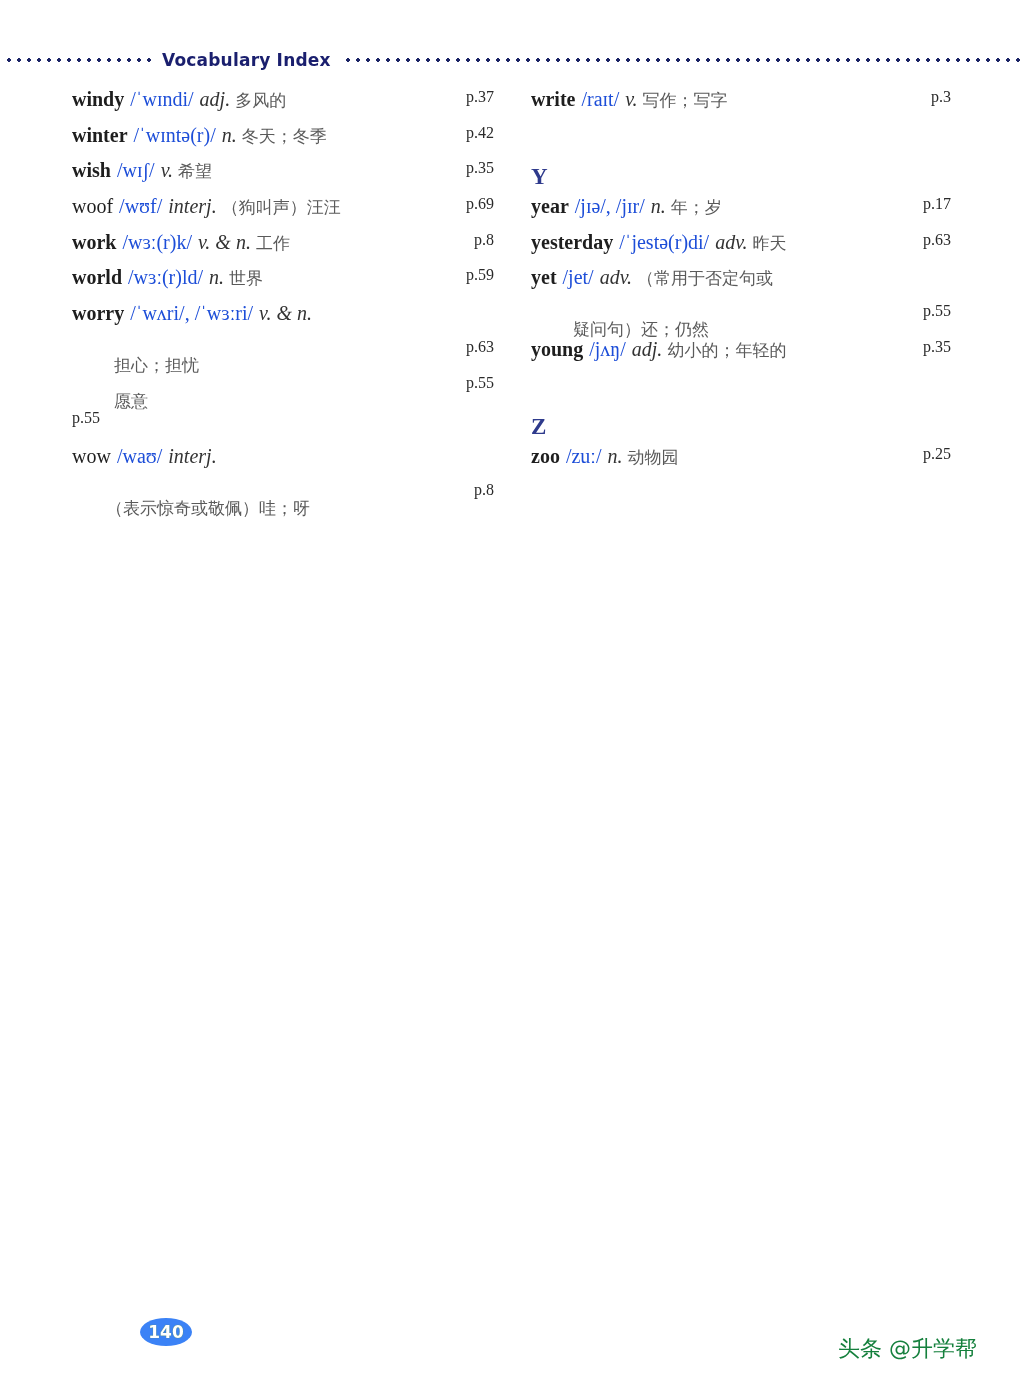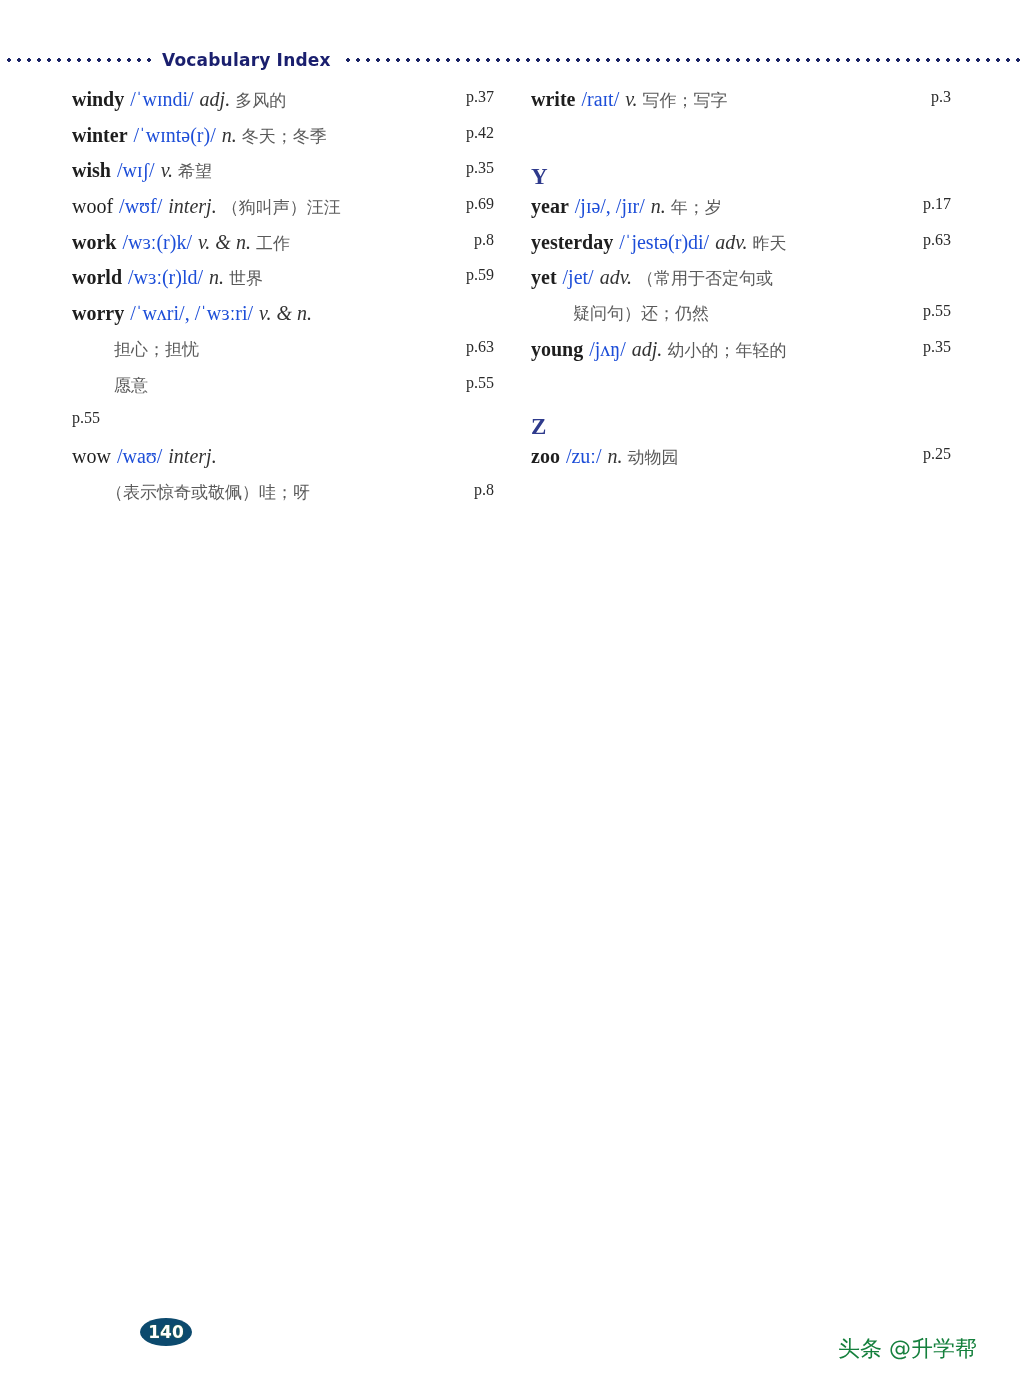--- a/index.html
+++ b/index.html
@@ -50,21 +50,21 @@
     .col-right { left: 531px; width: 420px; }
     .line {
       height: 35.7px;
       display: flex;
       align-items: flex-start;
       justify-content: space-between;
       font-size: 20px;
       white-space: nowrap;
     }
     .line .text { display: flex; align-items: baseline; }
-    .line.indent .text { padding-left: 42px; }
+    .line.indent .text { padding-left: 42px; margin-top: 16px; }
     .word { font-weight: bold; color: #1e1e1e; }
     .word.regular { font-weight: normal; }
     .phon { margin-left: 6px; color: #1d4ed8; }
     .pos { font-style: italic; margin-left: 6px; color: #333; }
     .cn {
       font-family: "DejaVu Sans", sans-serif;
       font-size: 17px;
       color: #5a5a5a;
       margin-left: 5px;
     }
@@ -79,21 +79,21 @@
       font-size: 23px;
       color: #2e3a8c;
     }
     .page-badge {
       position: absolute;
       left: 140px;
       top: 1318px;
       width: 52px;
       height: 28px;
       border-radius: 50%;
-      background: #0c4a6e;
+      background: #3b82f6;
       display: flex;
       align-items: center;
       justify-content: center;
       font-family: "DejaVu Sans", sans-serif;
       font-weight: bold;
       font-size: 17px;
       color: #ffffff;
       text-shadow: 0 0 1px #6a9a20;
     }
     .watermark {

